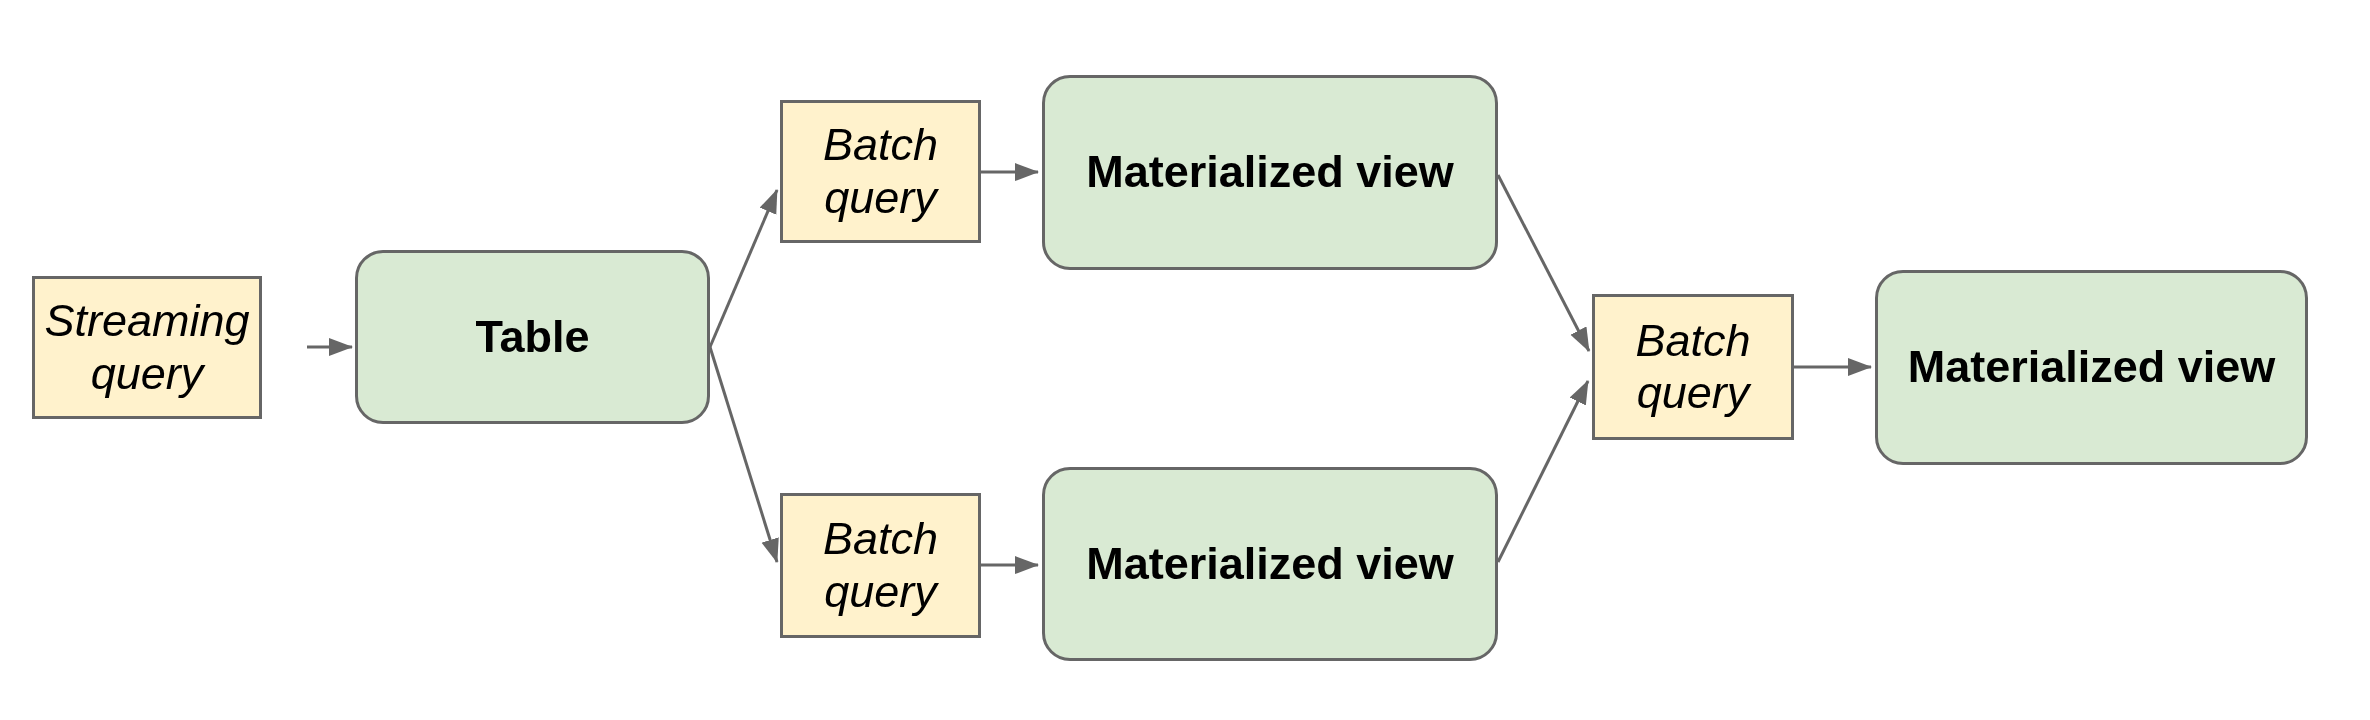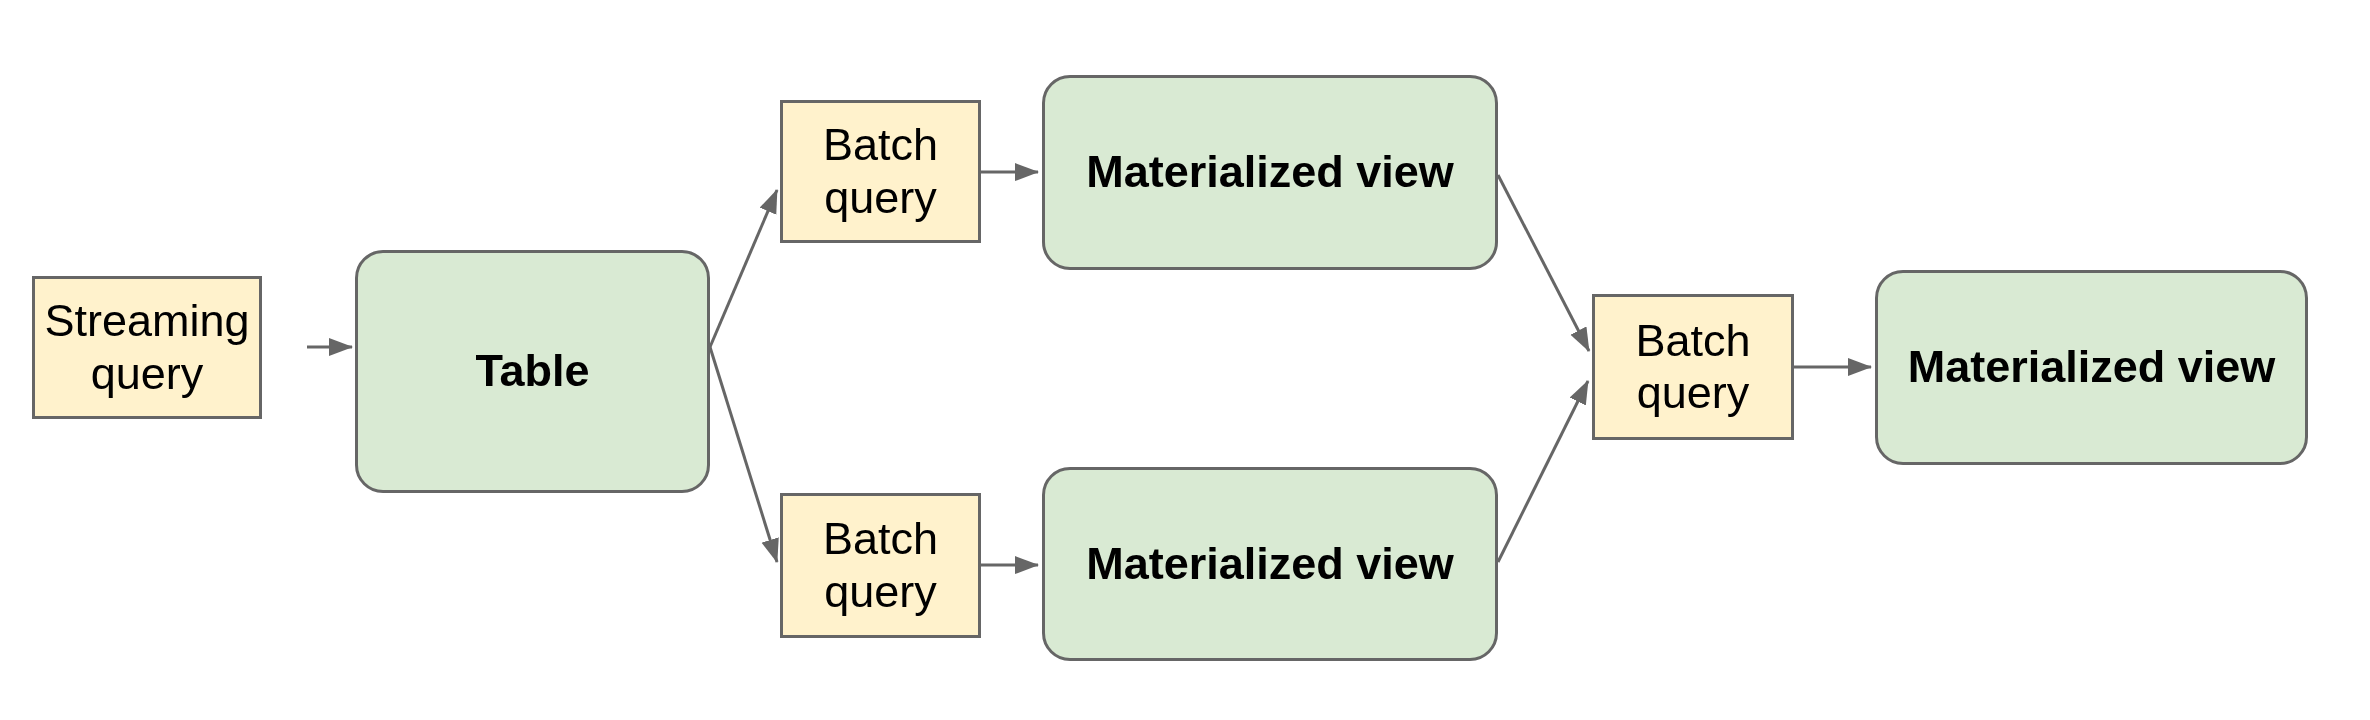--- a/index.html
+++ b/index.html
@@ -40,20 +40,21 @@
     text-align: center;
     border: 3px solid var(--border, #666666);
     color: var(--text, #000000);
     font-size: 45px;
     line-height: 1.16;
     padding: 0 10px;
   }
   .node.query {
     background: var(--query-fill, #fff2cc);
     border-radius: 0;
+    font-style: italic;
   }
   .node.view {
     background: var(--view-fill, #d9ead3);
     border-radius: 28px;
     font-weight: bold;
   }
 </style>
 </head>
 <body>
 
@@ -72,21 +73,21 @@
     <line class="edge" x1="981" y1="565" x2="1038" y2="565" marker-end="url(#arrow)"></line>
     <line class="edge" x1="1498" y1="175" x2="1589" y2="351" marker-end="url(#arrow)"></line>
     <line class="edge" x1="1498" y1="562" x2="1588" y2="381" marker-end="url(#arrow)"></line>
     <line class="edge" x1="1794" y1="367" x2="1871" y2="367" marker-end="url(#arrow)"></line>
   </svg>
 
   <div class="node query" style="left:32px;  top:276px; width:230px; height:143px;">
     <span>Streaming query</span>
   </div>
 
-  <div class="node view" style="left:355px; top:250px; width:355px; height:243px;">
+  <div class="node view" style="left:355px; top:250px; width:355px; height:174px;">
     <span>Table</span>
   </div>
 
   <div class="node query" style="left:780px; top:100px; width:201px; height:143px;">
     <span>Batch query</span>
   </div>
 
   <div class="node view" style="left:1042px; top:75px; width:456px; height:195px;">
     <span>Materialized view</span>
   </div>

